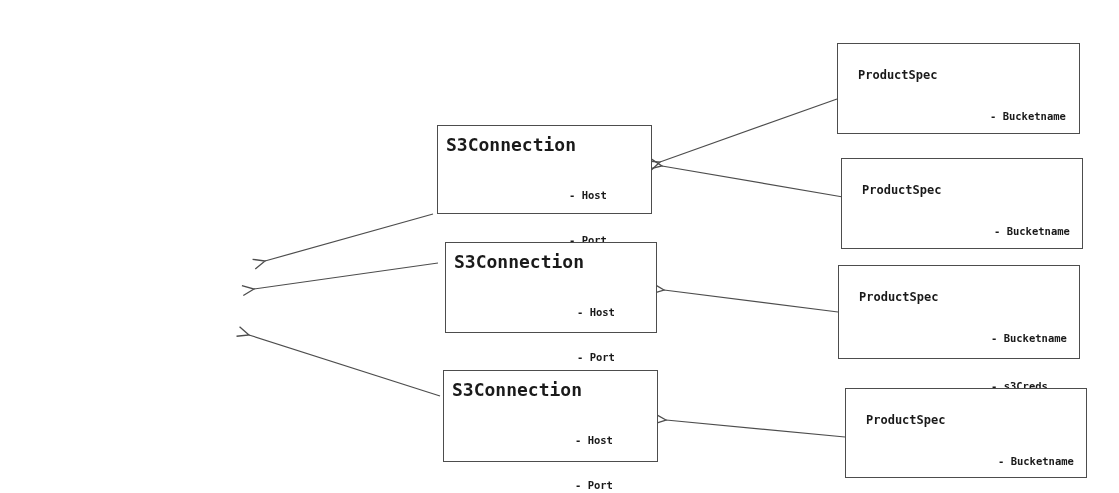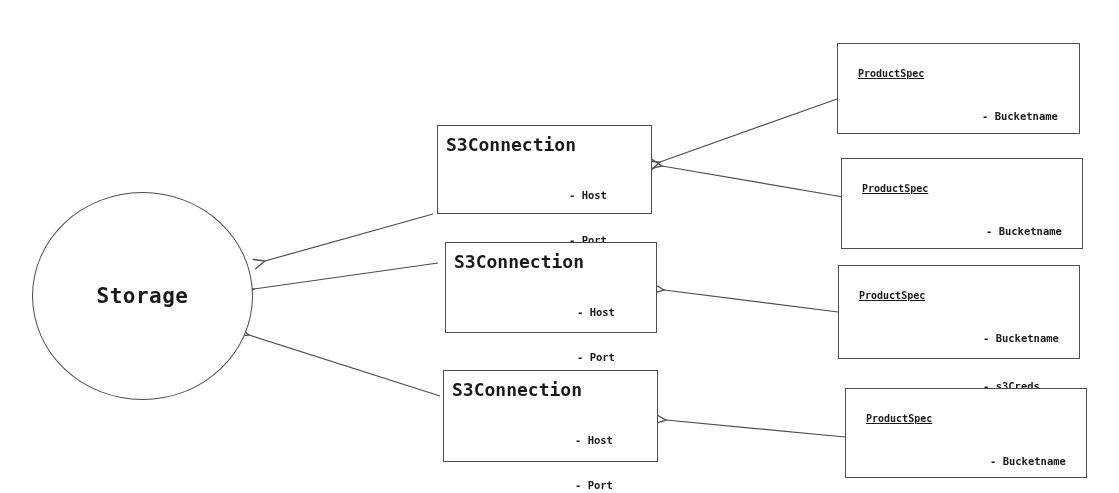--- a/index.html
+++ b/index.html
@@ -6,24 +6,24 @@
   .stage{
     position:relative;width:1119px;height:493px;background:#ffffff;overflow:hidden;
     font-family:"DejaVu Sans Mono","Liberation Mono",monospace;color:#1a1a1a;
   }
   .arrows{position:absolute;left:0;top:0;width:1119px;height:493px;pointer-events:none;}
   .node{position:absolute;border:1.4px solid #4d4d4d;background:#ffffff;box-sizing:border-box;}
   .ellipse{border-radius:50%;display:flex;align-items:center;justify-content:center;}
   .storage-label{font-size:21px;font-weight:bold;letter-spacing:.5px;}
   .box-title{position:absolute;font-weight:bold;white-space:nowrap;}
   .s3 .box-title{left:8px;top:8px;font-size:18px;}
-  .ps .box-title{left:20px;top:24px;font-size:10px;text-decoration:underline;}
+  .ps .box-title{left:20px;top:24px;font-size:12px;}
   .attrs{position:absolute;font-weight:bold;font-size:10.5px;white-space:pre;}
   .s3 .attrs{left:131px;top:32px;line-height:15px;}
-  .ps .attrs{left:144px;top:32px;line-height:16px;}
+  .ps .attrs{left:152px;top:32px;line-height:16px;}
   .attrs span{display:block;}
   
   .pos-storage{left:32px;top:192px;width:221px;height:208px;}
   .pos-s3-1{left:437px;top:125px;width:215px;height:89px;}
   .pos-s3-2{left:445px;top:242px;width:212px;height:91px;}
   .pos-s3-3{left:443px;top:370px;width:215px;height:92px;}
   .pos-ps-1{left:837px;top:43px;width:243px;height:91px;}
   .pos-ps-2{left:841px;top:158px;width:242px;height:91px;}
   .pos-ps-3{left:838px;top:265px;width:242px;height:94px;}
   .pos-ps-4{left:845px;top:388px;width:242px;height:90px;}
@@ -41,23 +41,20 @@
     </defs>
     <line x1="837" y1="99" x2="660" y2="162" stroke="#4d4d4d" stroke-width="1.2" marker-end="url(#arrowhead)"></line>
     <line x1="843" y1="197" x2="662" y2="166" stroke="#4d4d4d" stroke-width="1.2" marker-end="url(#arrowhead)"></line>
     <line x1="838" y1="312" x2="664" y2="290" stroke="#4d4d4d" stroke-width="1.2" marker-end="url(#arrowhead)"></line>
     <line x1="845" y1="437" x2="666" y2="420" stroke="#4d4d4d" stroke-width="1.2" marker-end="url(#arrowhead)"></line>
     <line x1="433" y1="214" x2="265" y2="261" stroke="#4d4d4d" stroke-width="1.2" marker-end="url(#arrowhead)"></line>
     <line x1="438" y1="263" x2="254" y2="289" stroke="#4d4d4d" stroke-width="1.2" marker-end="url(#arrowhead)"></line>
     <line x1="440" y1="396" x2="249" y2="335" stroke="#4d4d4d" stroke-width="1.2" marker-end="url(#arrowhead)"></line>
   </svg>
 
-  <div class="node ellipse pos-storage">
-    <span class="storage-label">Storage</span>
-  </div>
 
   <div class="node s3 pos-s3-1">
     <span class="box-title">S3Connection</span>
     <div class="attrs">
       <span>- Host</span>
       <span>- Port</span>
       <span>- TLS</span>
     </div>
   </div>
 

